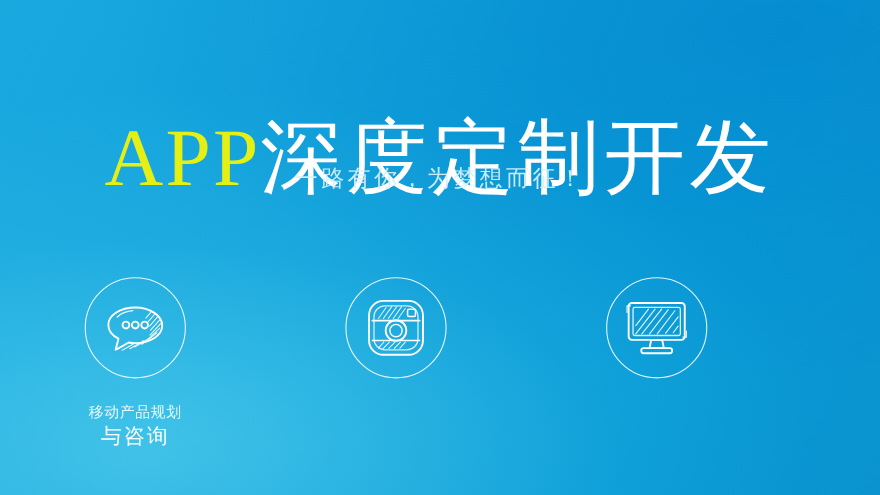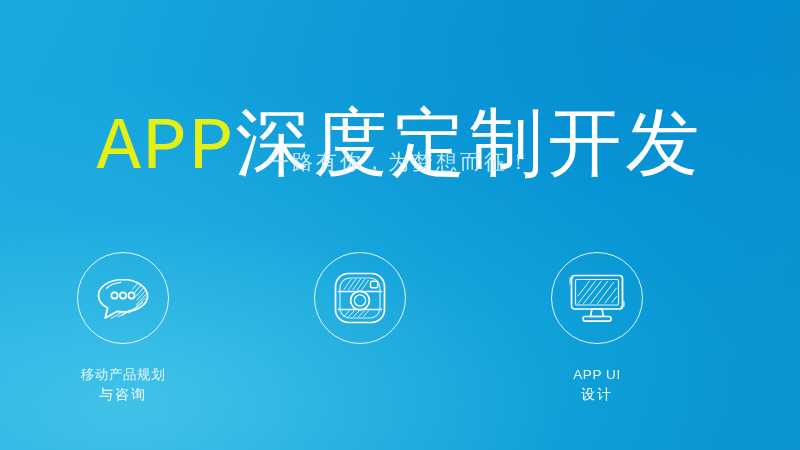--- a/index.html
+++ b/index.html
@@ -45,21 +45,21 @@
   .headline {
     font-size: 74px;
     font-weight: 300;
     letter-spacing: 1px;
     color: #ffffff;
     display: inline-block;
   }
   .headline .accent {
     color: #e4ef14;
     letter-spacing: 2px;
-    font-family: Liberation Mono, monospace;
+    font-family: Liberation Serif, serif;
   }
   .headline .cn {
     letter-spacing: 4px;
   }
 
   .subtitle {
     position: absolute;
     left: 0;
     top: 148px;
     width: 800px;
@@ -110,21 +110,21 @@
     display: block;
     font-size: 13.5px;
     font-weight: 400;
     letter-spacing: 0.6px;
     color: #eaf8ff;
     white-space: nowrap;
   }
   .label-bottom {
     display: block;
     margin-top: 3px;
-    font-size: 14px;
+    font-size: 19px;
     font-weight: 400;
     letter-spacing: 2px;
     color: #ffffff;
     white-space: nowrap;
   }
 </style>
 </head>
 <body>
 
 <div id="banner">
@@ -216,20 +216,16 @@
               <path d="M12.0 32.5 29.5 10.0"></path>
               <path d="M17.5 32.5 35.5 10.0"></path>
               <path d="M24.5 32.5 41.5 10.5"></path>
               <path d="M31.5 32.5 47.5 11.5"></path>
               <path d="M39.0 32.0 50.5 17.0"></path>
               <path d="M46.0 31.5 50.5 25.5"></path>
             </g>
           </svg>
         </span>
       </div>
-      <div class="feature-label">
-        <span class="label-top">APP UI</span>
-        <span class="label-bottom">设计</span>
-      </div>
     </div>
 
   </div>
 </div>
 
 </body></html>

